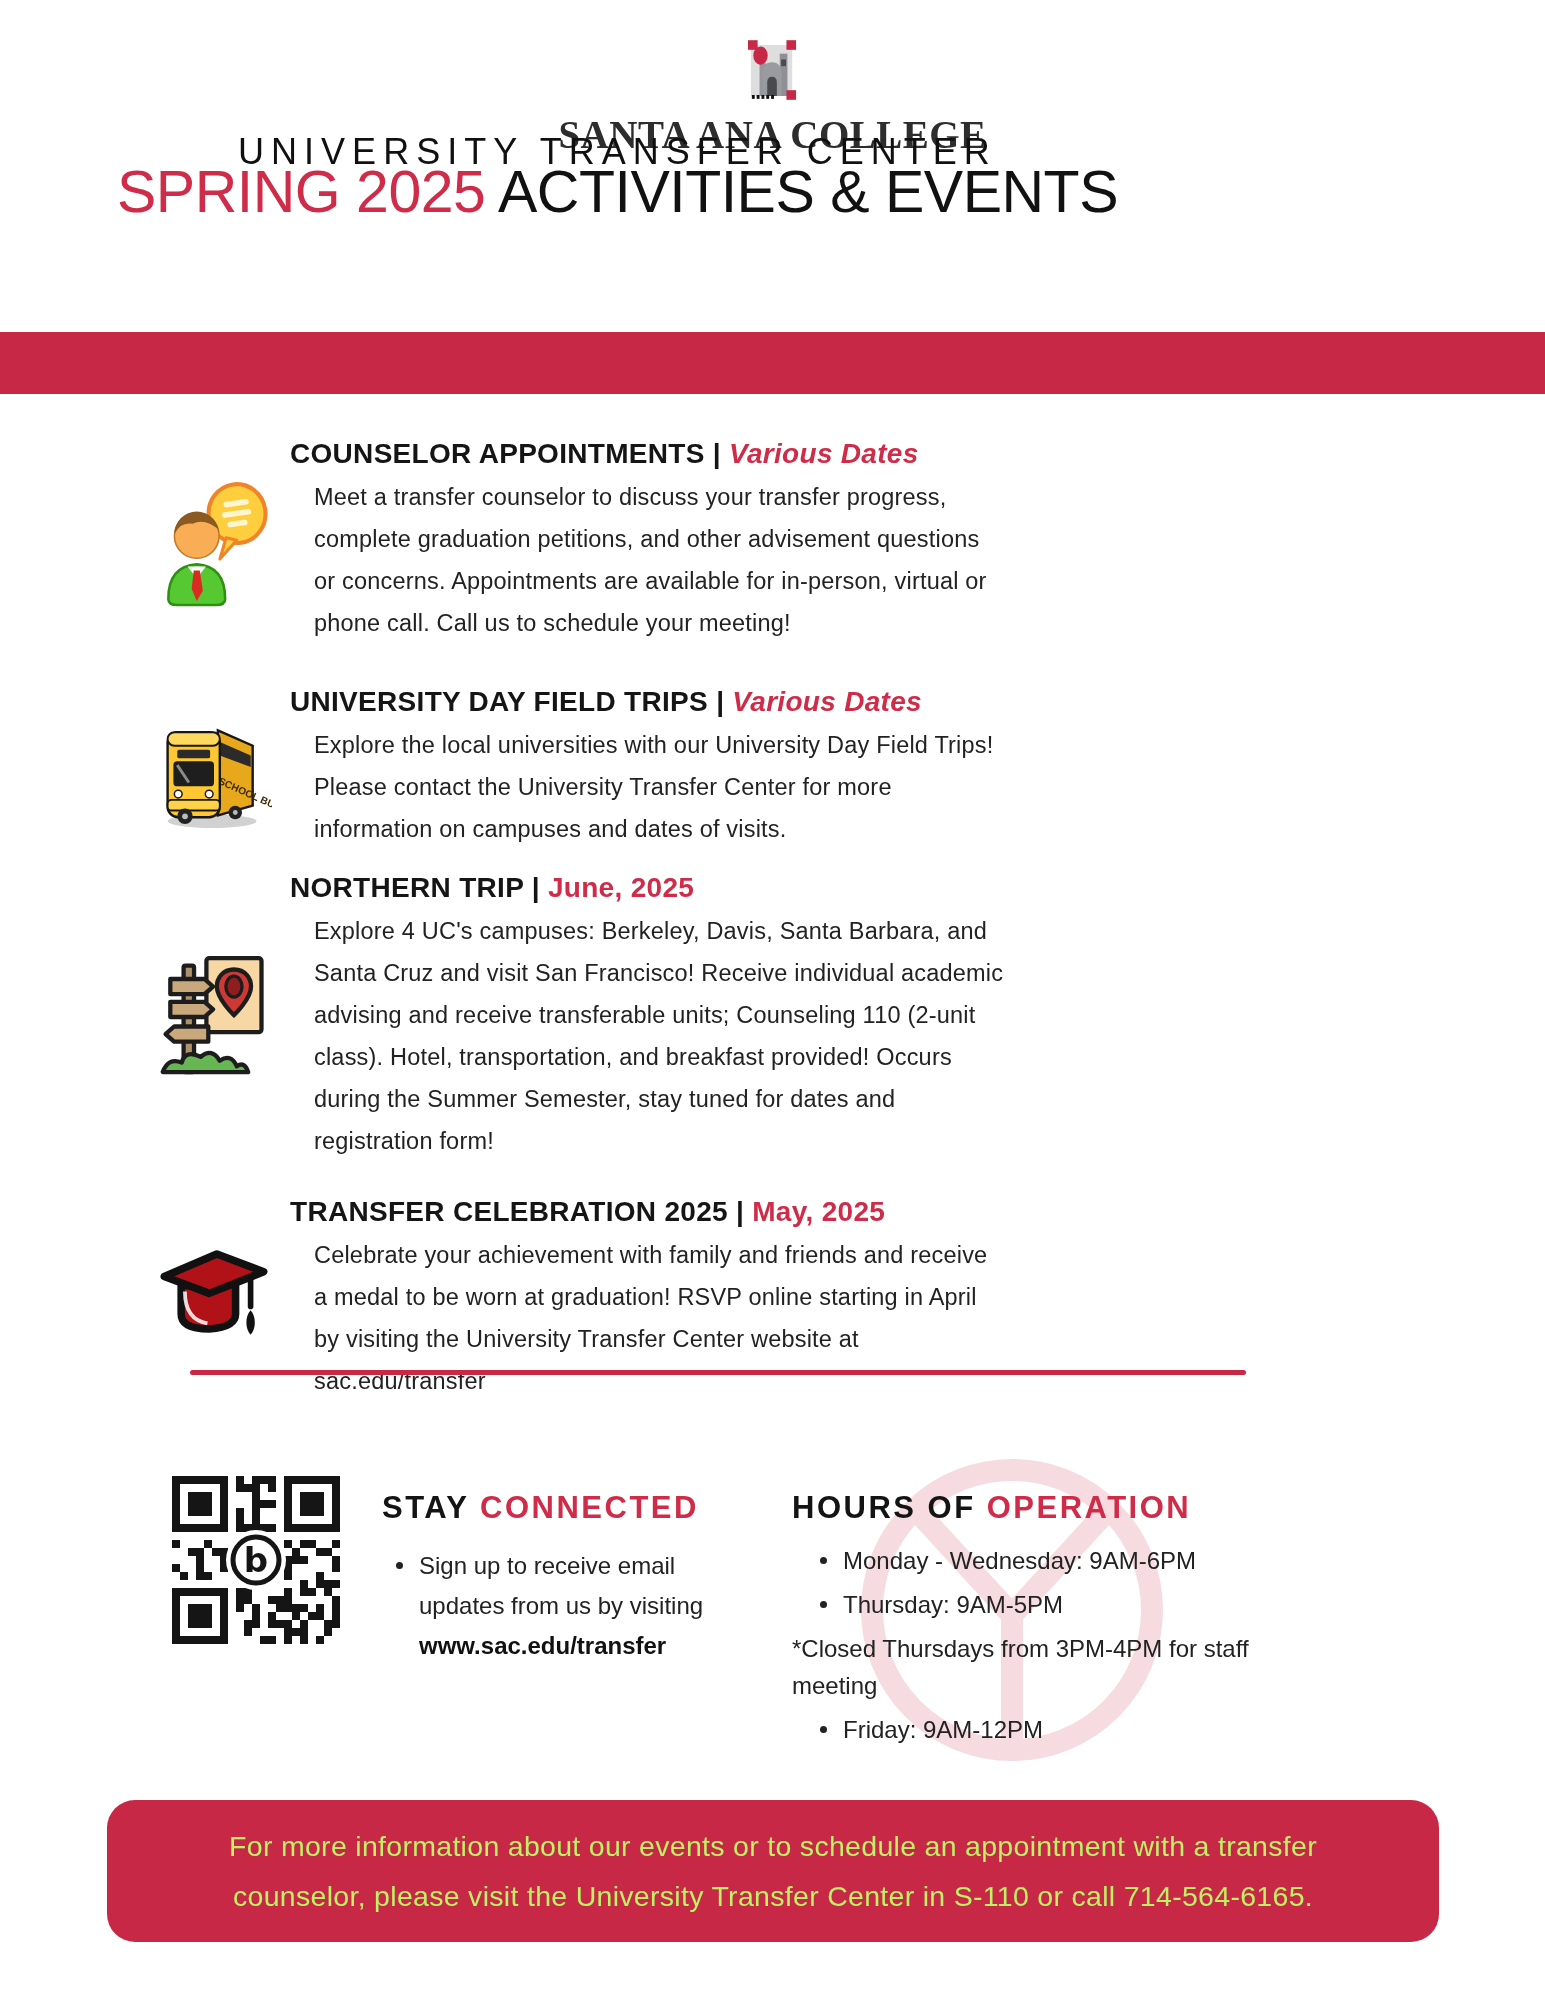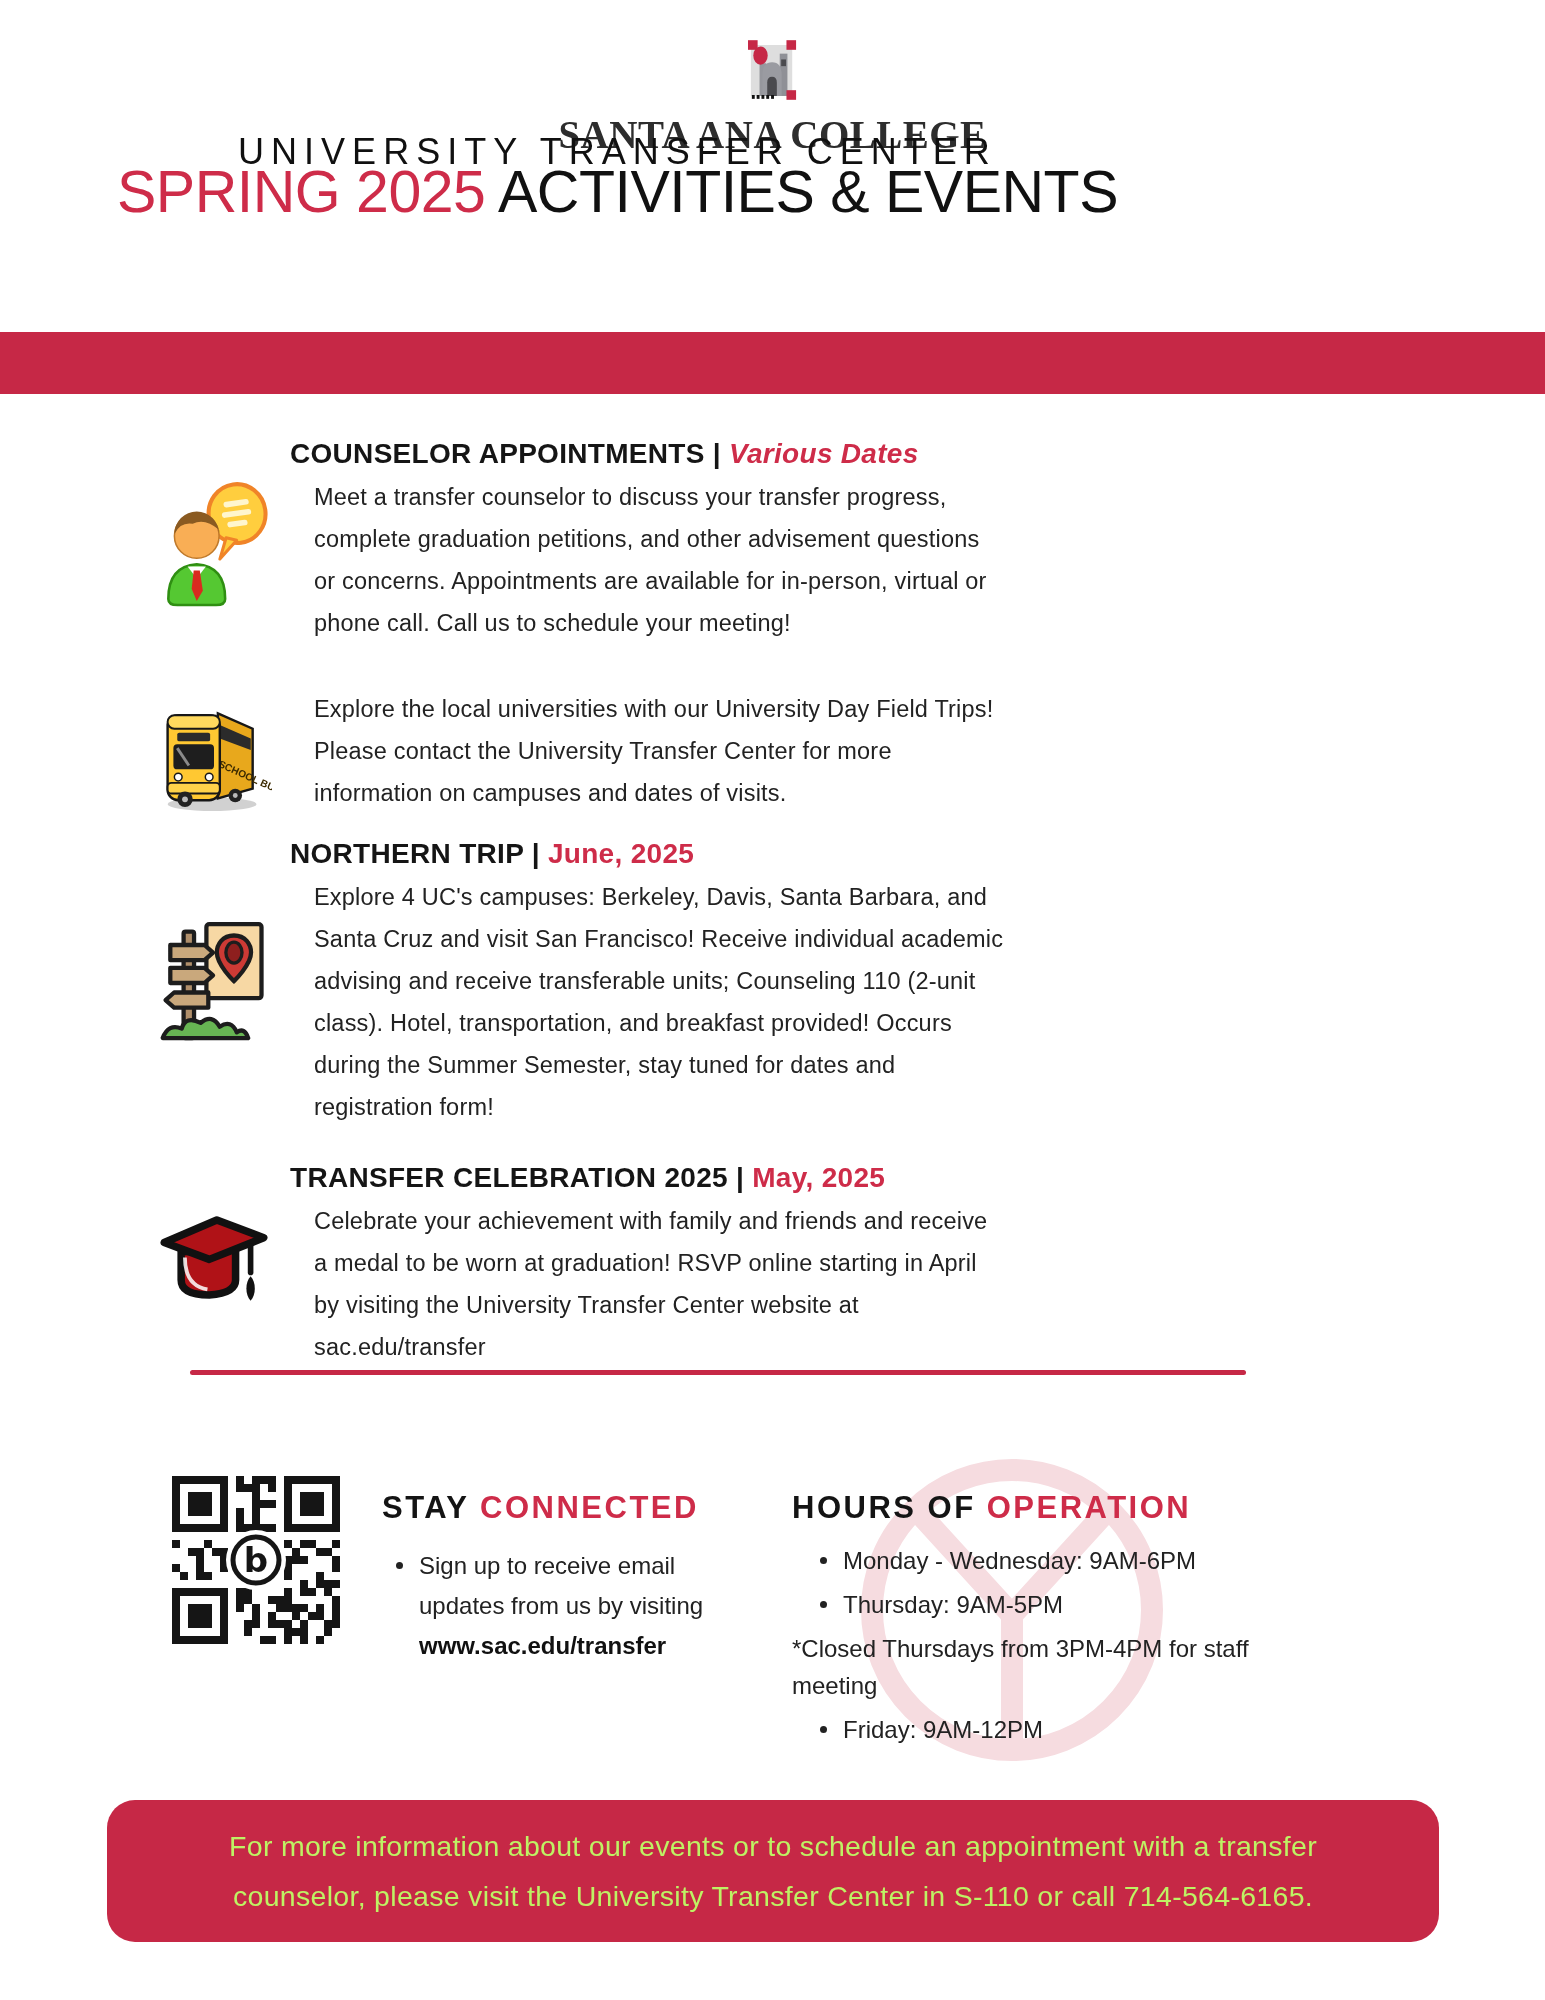--- a/index.html
+++ b/index.html
@@ -135,20 +135,21 @@
         <rect x="12" y="98" width="54" height="11" rx="4" fill="#FFD24A" stroke="#171717" stroke-width="2"></rect>
         <circle cx="23" cy="92" r="4" fill="#fff" stroke="#171717" stroke-width="1.5"></circle>
         <circle cx="55" cy="92" r="4" fill="#fff" stroke="#171717" stroke-width="1.5"></circle>
         <circle cx="30" cy="115" r="8" fill="#222"></circle>
           <circle cx="30" cy="115" r="3" fill="#bbb"></circle>
         <circle cx="82" cy="111" r="7" fill="#222"></circle>
           <circle cx="82" cy="111" r="2.5" fill="#bbb"></circle>
       </svg>
     </div>
     <div class="txt">
+      <p class="ev-head"><span>UNIVERSITY DAY FIELD TRIPS</span><span> | </span><span class="date italic">Various Dates</span></p>
       <p class="ev-body">Explore the local universities with our University Day Field Trips! Please contact the University Transfer Center for more information on campuses and dates of visits.</p>
     </div>
   </div>
 
   <div class="event mb3">
     <div class="icon-col">
       <svg width="114" height="136" viewBox="0 0 120 140">
         <rect x="52" y="8" width="58" height="78" rx="3" fill="#F7D8A4" stroke="#1d1d1d" stroke-width="4.5"></rect>
         <path d="M81 20 C93 20 99 29 99 38 C99 51 81 68 81 68 C81 68 63 51 63 38 C63 29 69 20 81 20 Z" fill="#CD3A35" stroke="#1d1d1d" stroke-width="4.5"></path>
         <ellipse cx="81" cy="38" rx="8.5" ry="11" fill="#8E1F1E" stroke="#1d1d1d" stroke-width="3.5"></ellipse>

